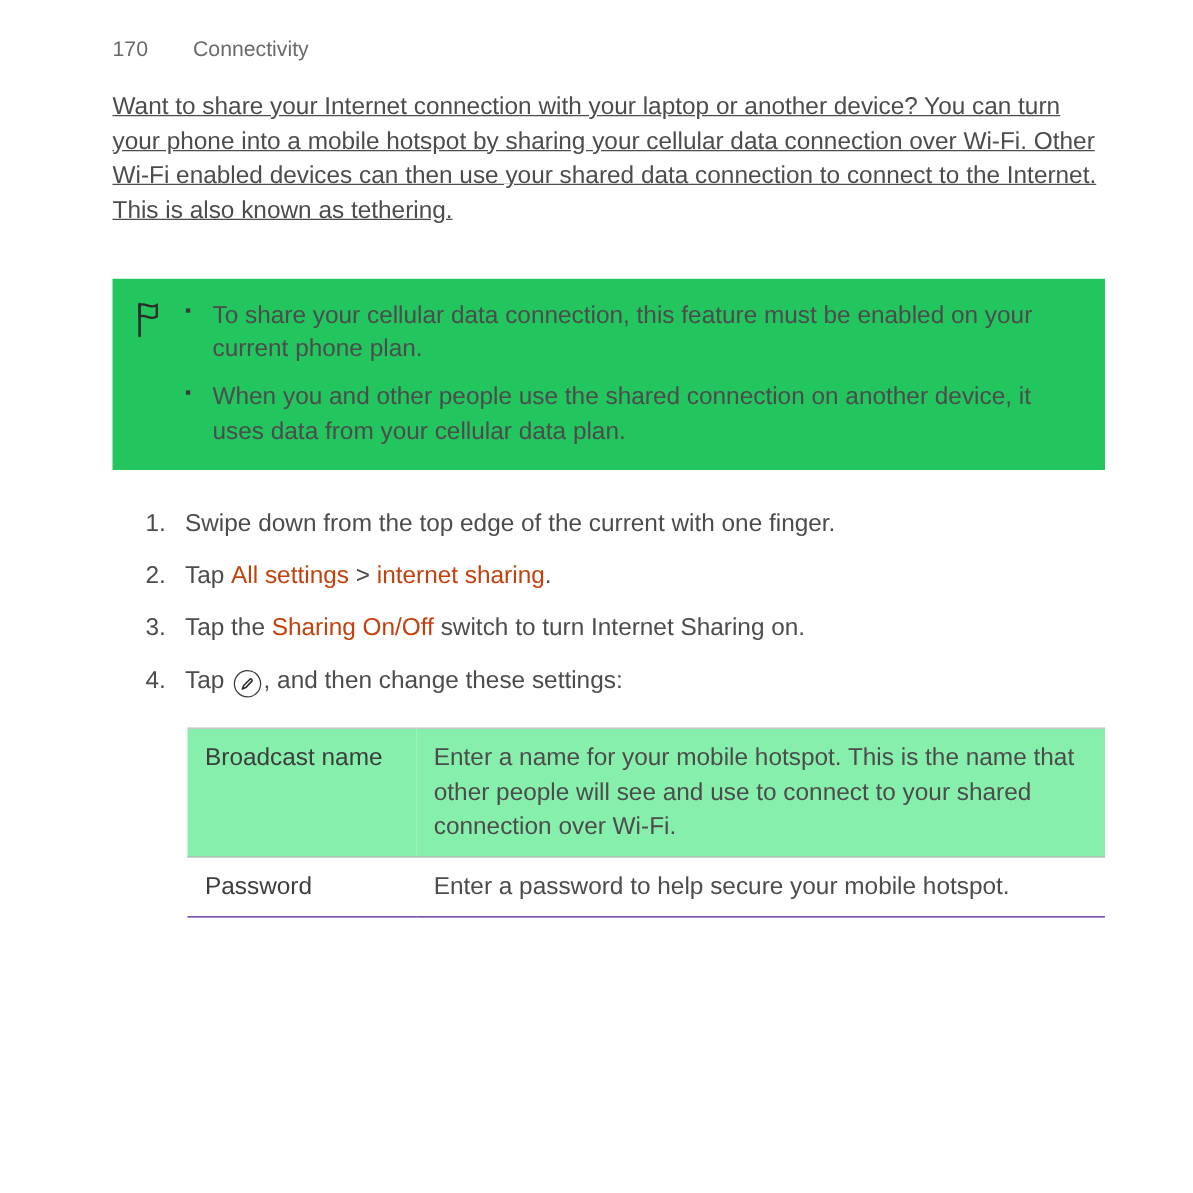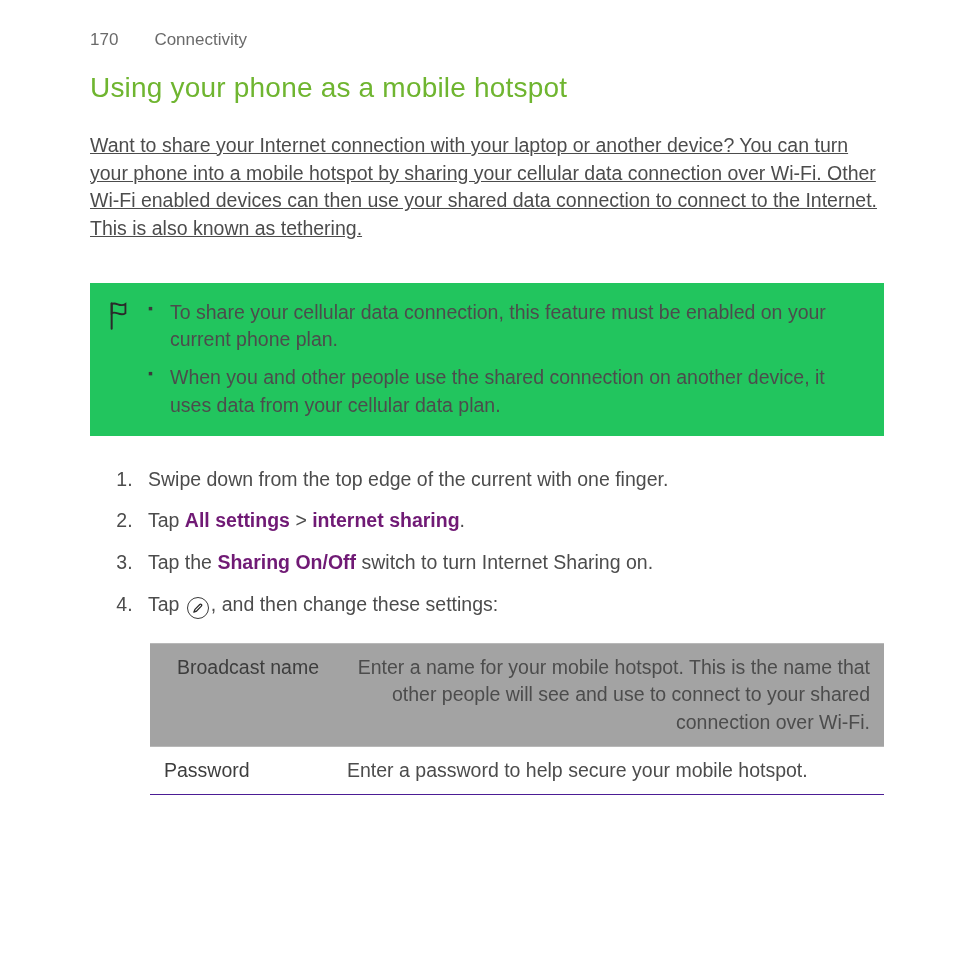--- a/index.html
+++ b/index.html
@@ -78,21 +78,21 @@
     padding-left: 48px;
     font-size: 19.5px;
     color: #4c4c4c;
     font-weight: 300;
   }
   ol.steps li {
     padding-left: 10px;
     margin-bottom: 14px;
     line-height: 1.42;
   }
-  .kw { color: #701a75; font-weight: 700; }
+  .kw { color: #c2410c; font-weight: 400; }
   .edit-icon {
     display: inline-flex;
     vertical-align: -3px;
     width: 20px; height: 20px;
     border: 1.6px solid #3a3a3a;
     border-radius: 50%;
     align-items: center;
     justify-content: center;
     margin: 0 2px;
   }
@@ -110,33 +110,32 @@
   table.settings tr:last-child td { border-bottom: 1px solid #4c1d95; }
   table.settings td {
     padding: 10px 14px;
     vertical-align: top;
     line-height: 1.4;
   }
   table.settings td:first-child {
     width: 155px;
     color: #3d3d3d;
   }
-  table.settings tr.shade { background: #a3a3a3; text-align: right; }
+  table.settings tr.shade { background: #86efac; }
 </style>
 </head>
 <body>
 
 <div class="page">
 
   <div class="header-line">
     <span class="page-num">170</span>
     <span>Connectivity</span>
   </div>
 
-  <h1 class="title">Using your phone as a mobile hotspot</h1>
 
   <div class="intro">Want to share your Internet connection with your laptop or another device? You can turn your phone into a mobile hotspot by sharing your cellular data connection over Wi-Fi. Other Wi-Fi enabled devices can then use your shared data connection to connect to the Internet. This is also known as tethering.</div>
 
   <div class="note-box">
     <div class="flag-col">
       <span class="flag-icon">
         <svg viewBox="0 0 24 32">
           <path d="M4 2 v28" stroke="#2a2a2a" stroke-width="2.2" fill="none" stroke-linecap="round"></path>
           <path d="M4 3 C 9 0, 13 7, 19 3 L19 13 C 13 17, 9 10, 4 13 Z" fill="none" stroke="#2a2a2a" stroke-width="2"></path>
         </svg>

